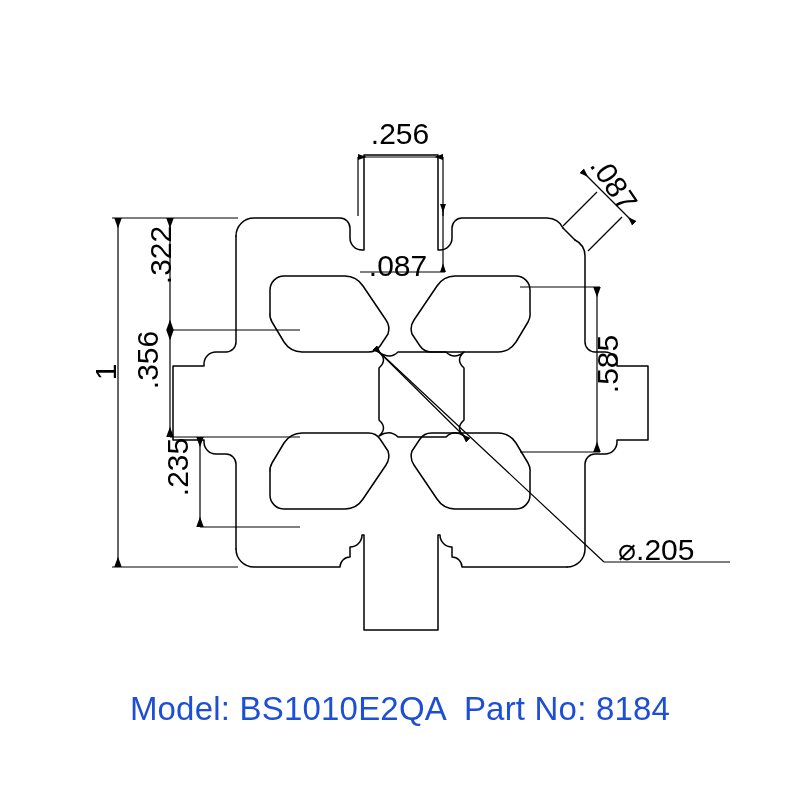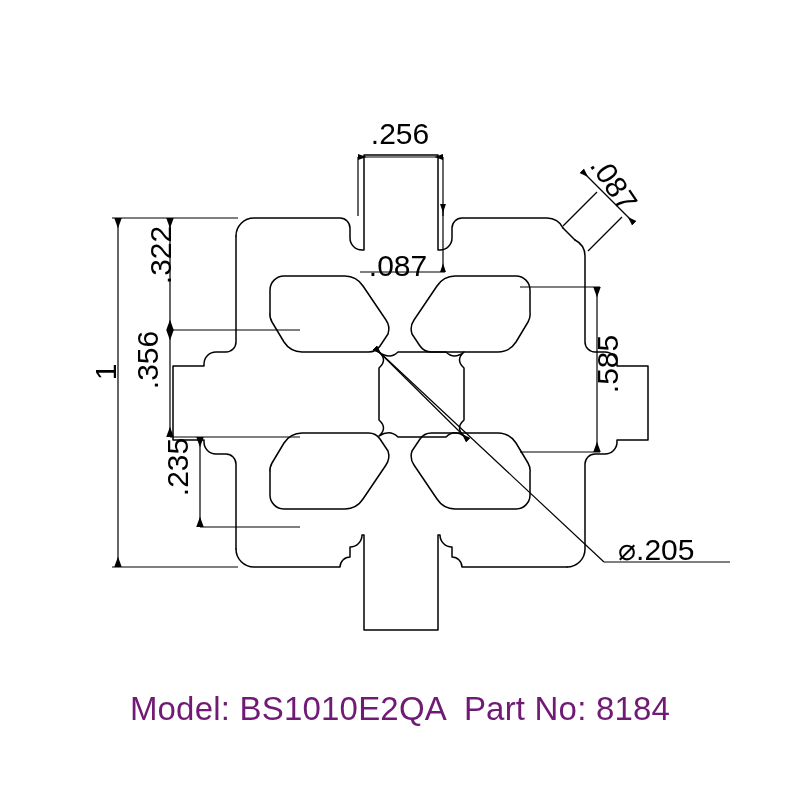--- a/index.html
+++ b/index.html
@@ -2,21 +2,21 @@
 <html><head>
 <meta charset="utf-8">
 <style>
   html,body{margin:0;padding:0;background:#ffffff;}
   body{width:800px;height:800px;font-family:"Liberation Sans",sans-serif;overflow:hidden;}
   #stage{position:relative;width:800px;height:800px;background:#fff;}
   #drawing{position:absolute;left:0;top:0;width:800px;height:800px;}
   .caption{
     position:absolute;left:0;top:690px;width:800px;
     text-align:center;font-family:"Liberation Sans",sans-serif;
-    font-size:33px;color:#701a75;letter-spacing:0.2px;white-space:pre;
+    font-size:33px;color:#1d4ed8;letter-spacing:0.2px;white-space:pre;
   }
 </style>
 </head>
 <body>
 
 <div id="stage">
 
   <svg id="drawing" viewBox="0 0 800 800">
     <defs>
       <marker id="ah" viewBox="0 0 10 10" refX="9.6" refY="5" markerWidth="9" markerHeight="9" orient="auto-start-reverse">

